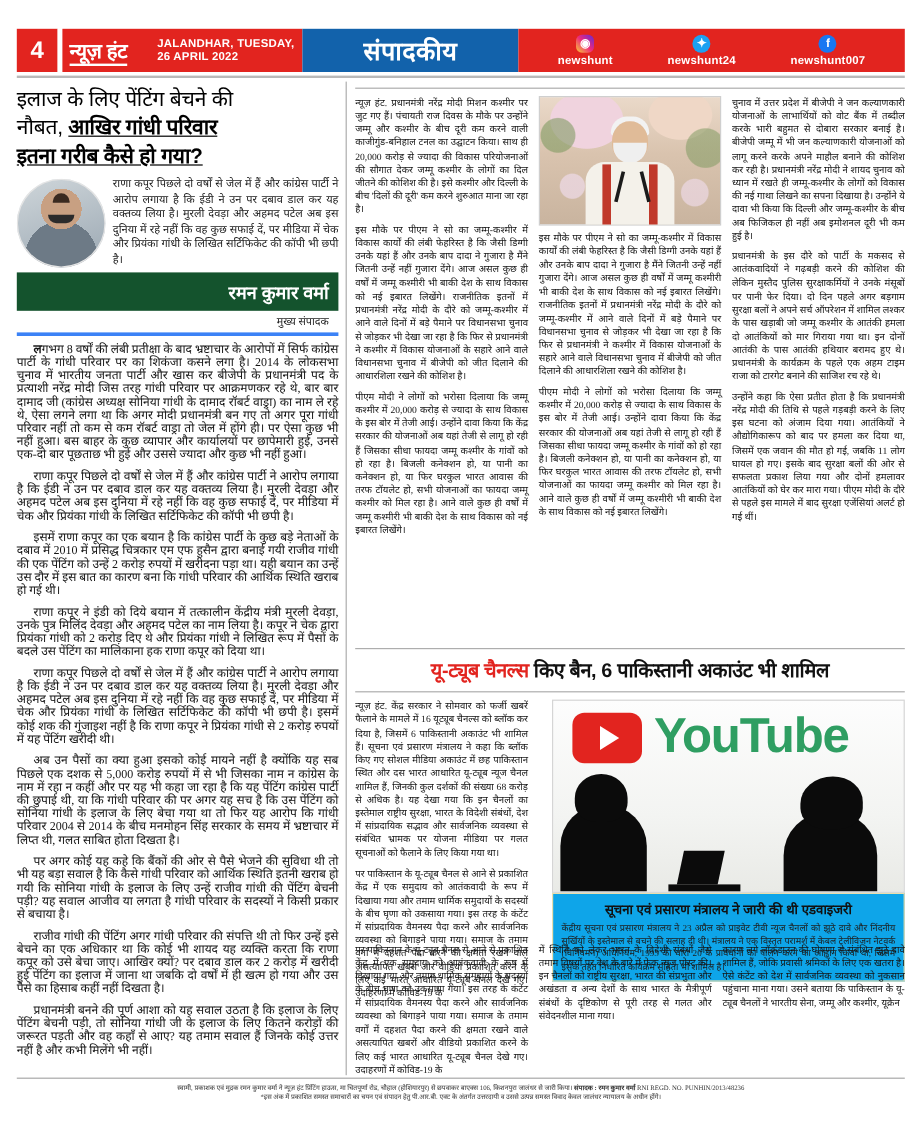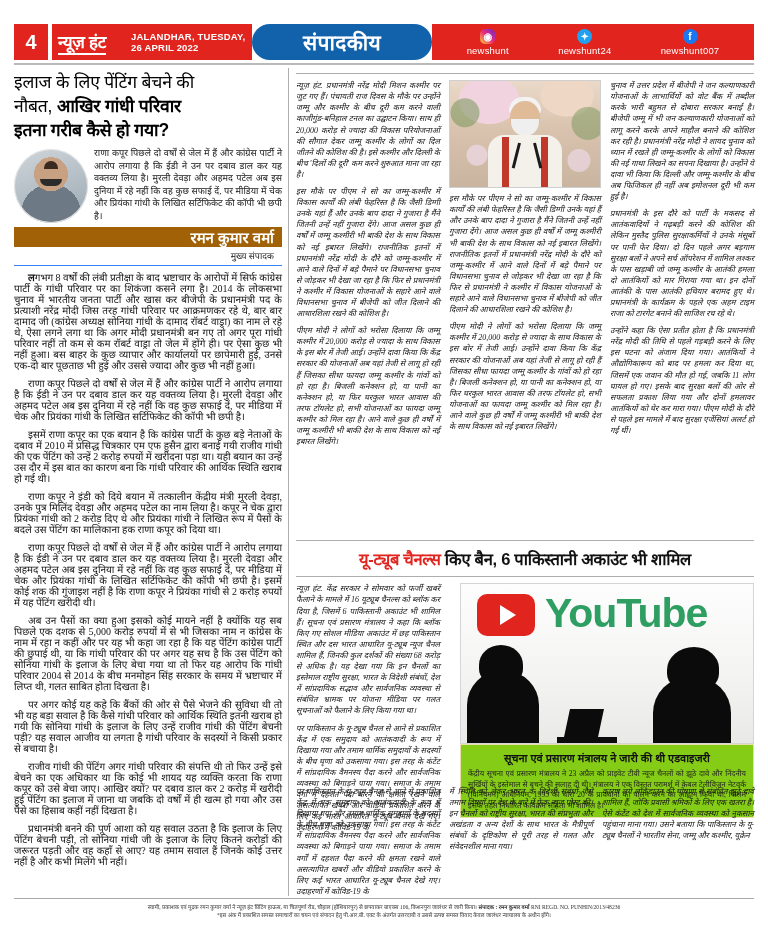--- a/index.html
+++ b/index.html
@@ -60,21 +60,21 @@
     font-weight: 700;
     font-size: 9.5px;
     line-height: 11.5px;
     letter-spacing: 0.2px;
     white-space: pre-line;
     margin-left: 18px;
   }
   .mh-edition {
     flex: 0 0 180px;
     background: #1262ab;
-    display: flex; align-items: center; justify-content: center; border-radius: 18px;
+    display: flex; align-items: center; justify-content: center;
   }
   .mh-edition span {
     color: #fff;
     font-family: "Liberation Sans", sans-serif;
     font-weight: 700;
     font-size: 21px;
     letter-spacing: 0.3px;
   }
   .mh-social {
     flex: 1;
@@ -91,21 +91,21 @@
     display: flex; align-items: center; justify-content: center;
     font-family: "Liberation Sans", sans-serif;
     font-size: 10px; font-weight: 700; color: #fff;
   }
   .soc-ic.ig { background: linear-gradient(45deg,#f9ce34,#ee2a7b,#6228d7); border-radius:5px; }
   .soc-ic.tw { background: #1da1f2; border-radius: 50%; }
   .soc-ic.fb { background: #1877f2; border-radius: 50%; }
   .soc-lbl {
     color: #fff;
     font-family: "Liberation Sans", sans-serif;
-    font-size: 9.5px; font-weight: 400;
+    font-size: 9.5px; font-weight: 700;
     letter-spacing: 0.2px;
   }
 
   
   .mh-rule {
     position:absolute; left:14px; top:63px; width:740px; height:1.5px; background:#b9b9b9;
   }
 
   
   .left-col {
@@ -114,21 +114,21 @@
     width: 268px;
     height: 828px;
   }
   .ed-head {
     font-family: "Liberation Sans", sans-serif;
     font-size: 17.5px;
     line-height: 24px;
     color: #000;
     letter-spacing: -0.2px;
   }
-  .ed-head .b { font-weight: 700; }
+  .ed-head .b { font-weight: 700; text-decoration: underline; }
   .ed-head .n { font-weight: 400; }
 
   .ed-intro {
     margin-top: 5px;
     font-size: 9.2px;
     line-height: 12.6px;
     text-align: justify;
     color: #1a1a1a;
   }
   .ed-photo {
@@ -151,37 +151,37 @@
   }
   .ed-photo::after{
     content:"";
     position:absolute; left:30px; top:12px; width:14px; height:8px;
     background:#3a2a20; border-radius: 8px 8px 0 0;
   }
 
   .ed-byline-bar {
     clear: none;
     margin-top: 4px;
-    background: #a16207;
-    height: 20px;
+    background: #14532d;
+    height: 32px;
     display: flex; align-items: center; justify-content: flex-end;
     padding-right: 8px;
   }
   .ed-byline-bar span {
     color: #fff;
     font-family: "Liberation Sans", sans-serif;
     font-weight: 700;
     font-size: 15px;
   }
   .ed-role {
     text-align: right;
     font-size: 9px;
     padding: 2px 8px 3px 0;
     color: #222;
-    border-bottom: 1px solid #3b82f6;
+    border-bottom: 3px solid #3b82f6;
   }
 
   .ed-body {
     margin-top: 6px;
     font-size: 10px;
     line-height: 11.0px;
     text-align: justify;
     color: #141414;
     column-count: 1;
   }
@@ -221,21 +221,21 @@
     display: grid;
     grid-template-columns: 144px 1fr 144px;
     column-gap: 9px;
   }
   .col-text {
     font-size: 8.0px;
     line-height: 11.1px;
     text-align: justify;
     color: #141414;
   }
-  .col-text p { margin: 0 0 6px 0; font-style: italic; }
+  .col-text p { margin: 0 0 6px 0; }
 
   .lead-photo {
     width: 100%; height: 108px;
     margin-bottom: 5px;
     background:
       radial-gradient(ellipse at 26% 18%, #f0d3de 0 30px, transparent 31px),
       radial-gradient(ellipse at 78% 14%, #efd7c6 0 26px, transparent 27px),
       linear-gradient(180deg,#ead9c9 0%, #d9c3ae 45%, #c9b49f 100%);
     position: relative;
     overflow: hidden;
@@ -353,21 +353,21 @@
   .yt-laptop .scr{
     position:absolute; left:10px; bottom:6px; width:34px; height:28px;
     background:#0b0b0b; transform: skewX(-12deg);
   }
   .yt-laptop .base{
     position:absolute; left:0; bottom:0; width:60px; height:6px; background:#0b0b0b;
   }
 
   .s2-caption {
     margin-top: 0;
-    background: #84cc16;
+    background: #0ea5e9;
     border: 0.5px solid #e9dfae;
     padding: 5px 7px 6px 7px;
   }
   .s2-caption-title {
     font-family: "Liberation Sans", sans-serif;
     font-weight: 700;
     font-size: 11px;
     text-align: center;
     color: #111;
     margin-bottom: 4px;

